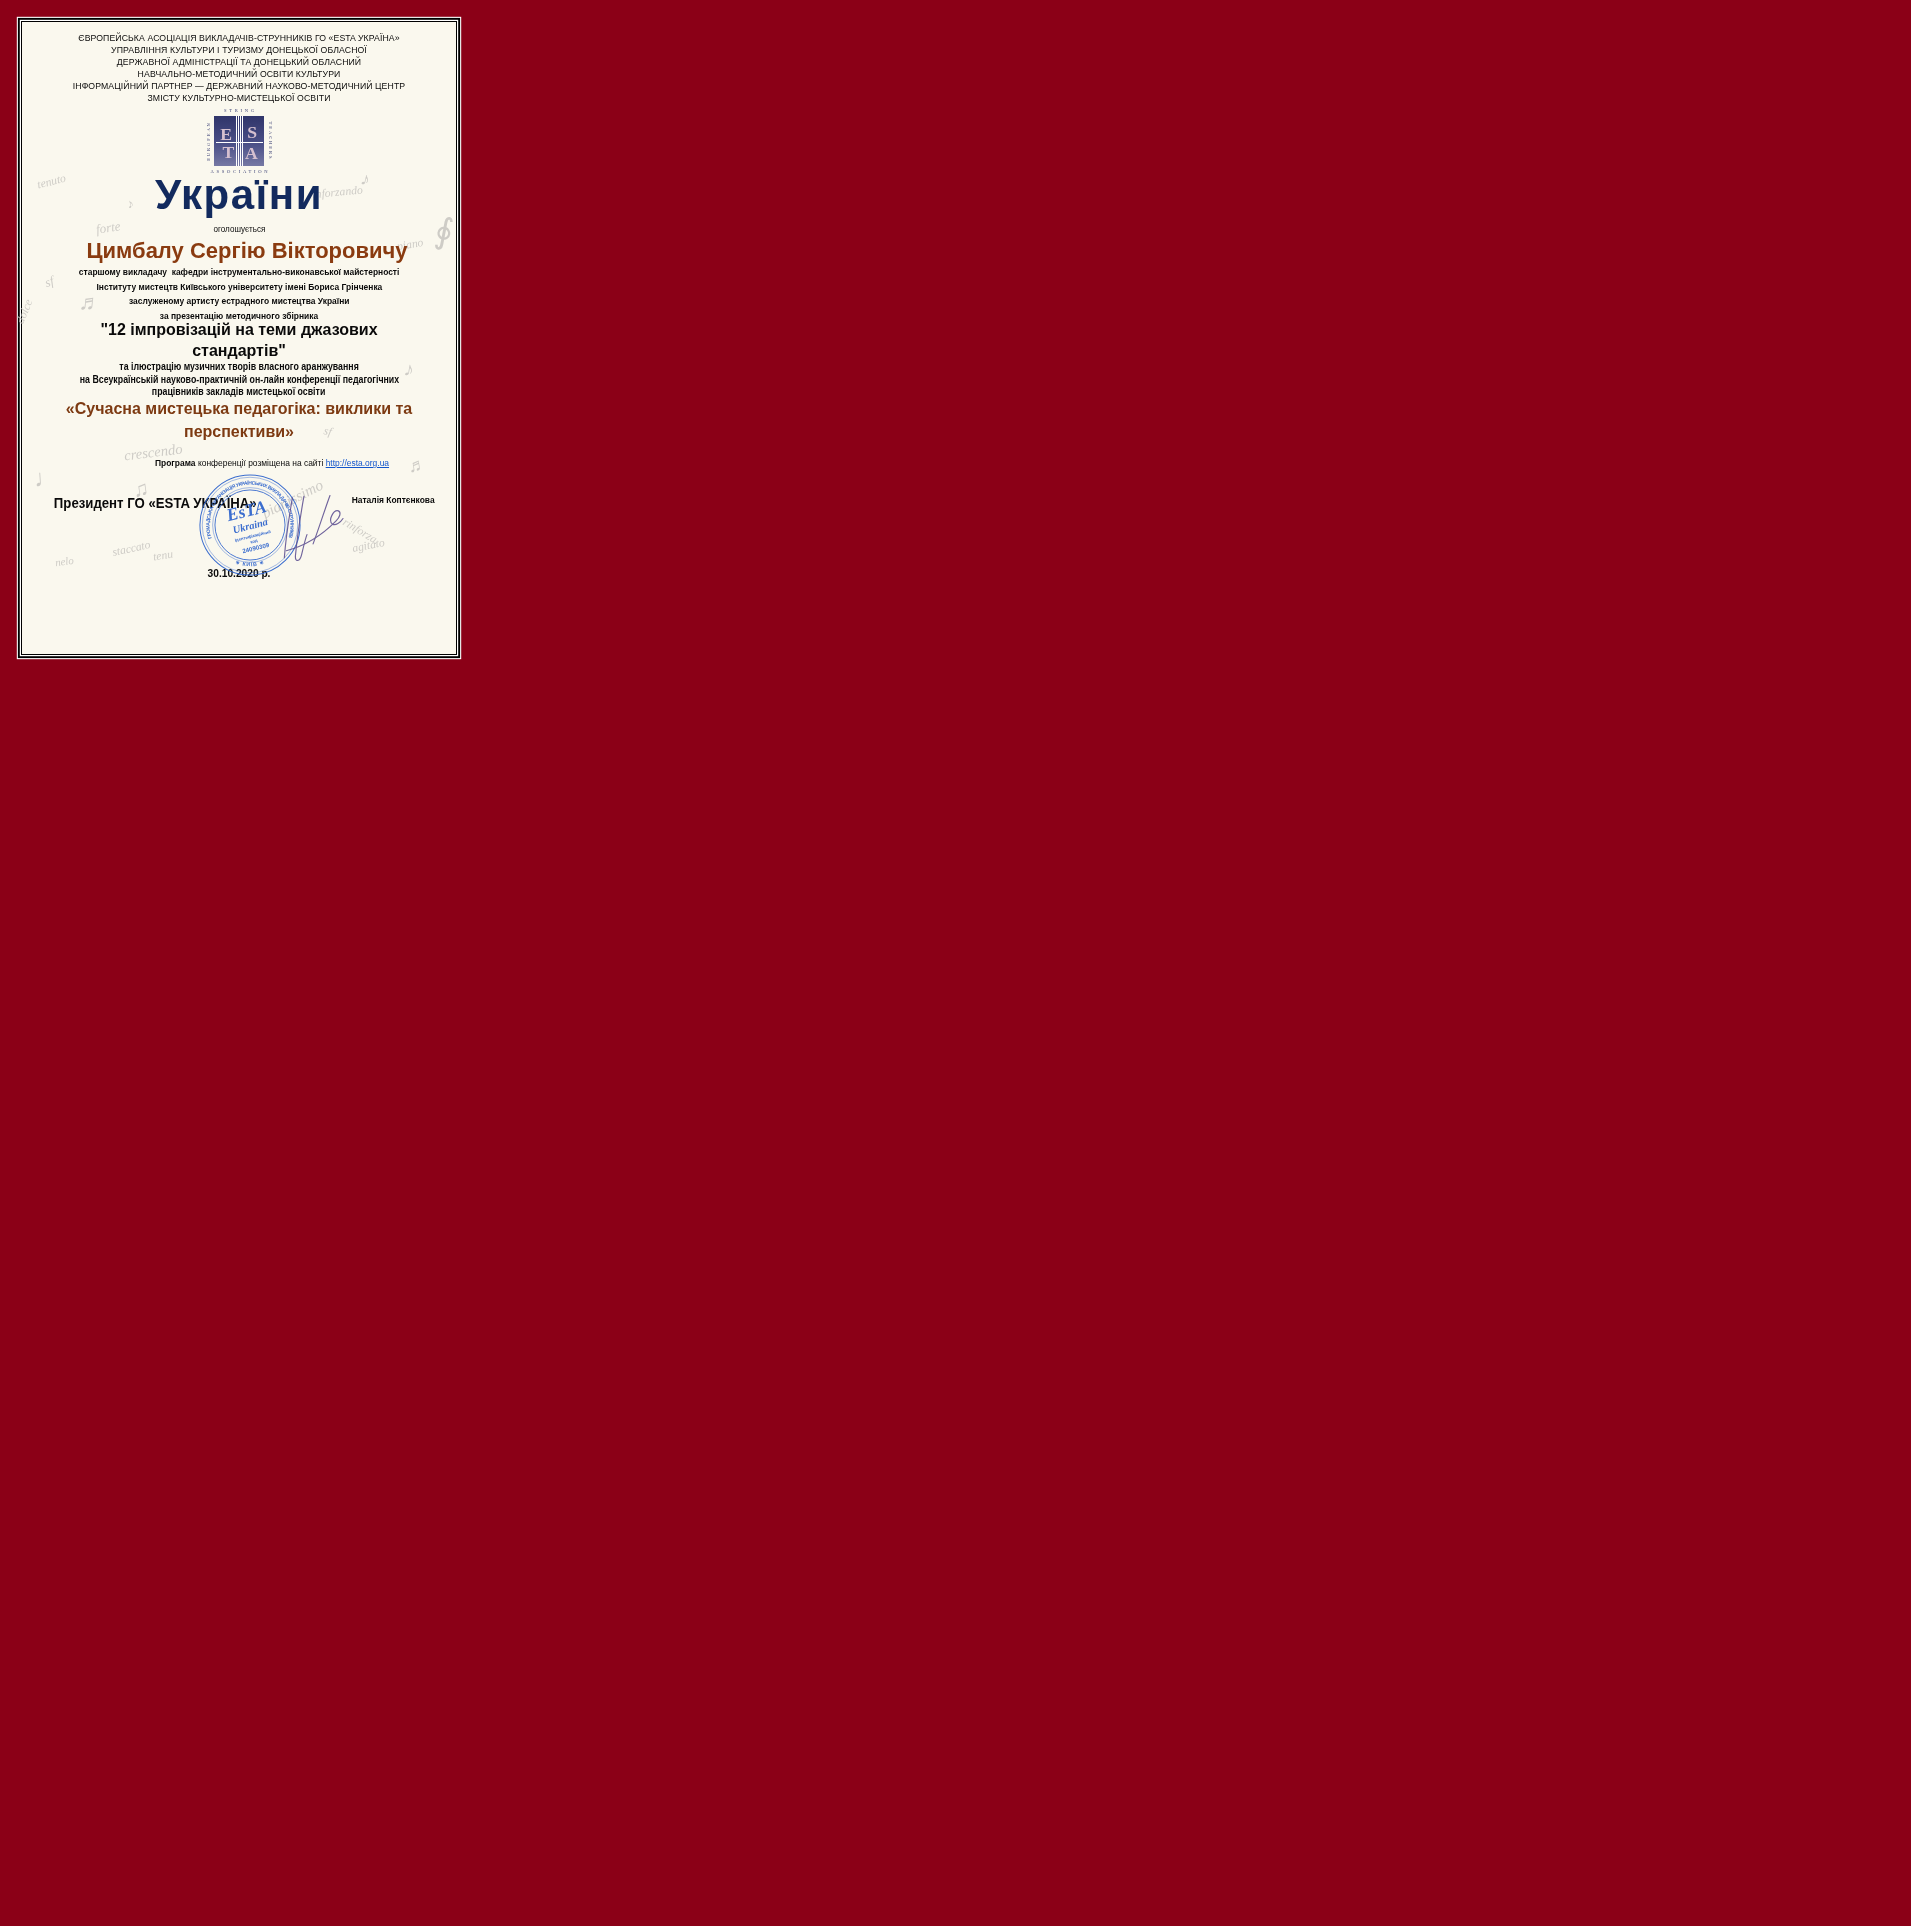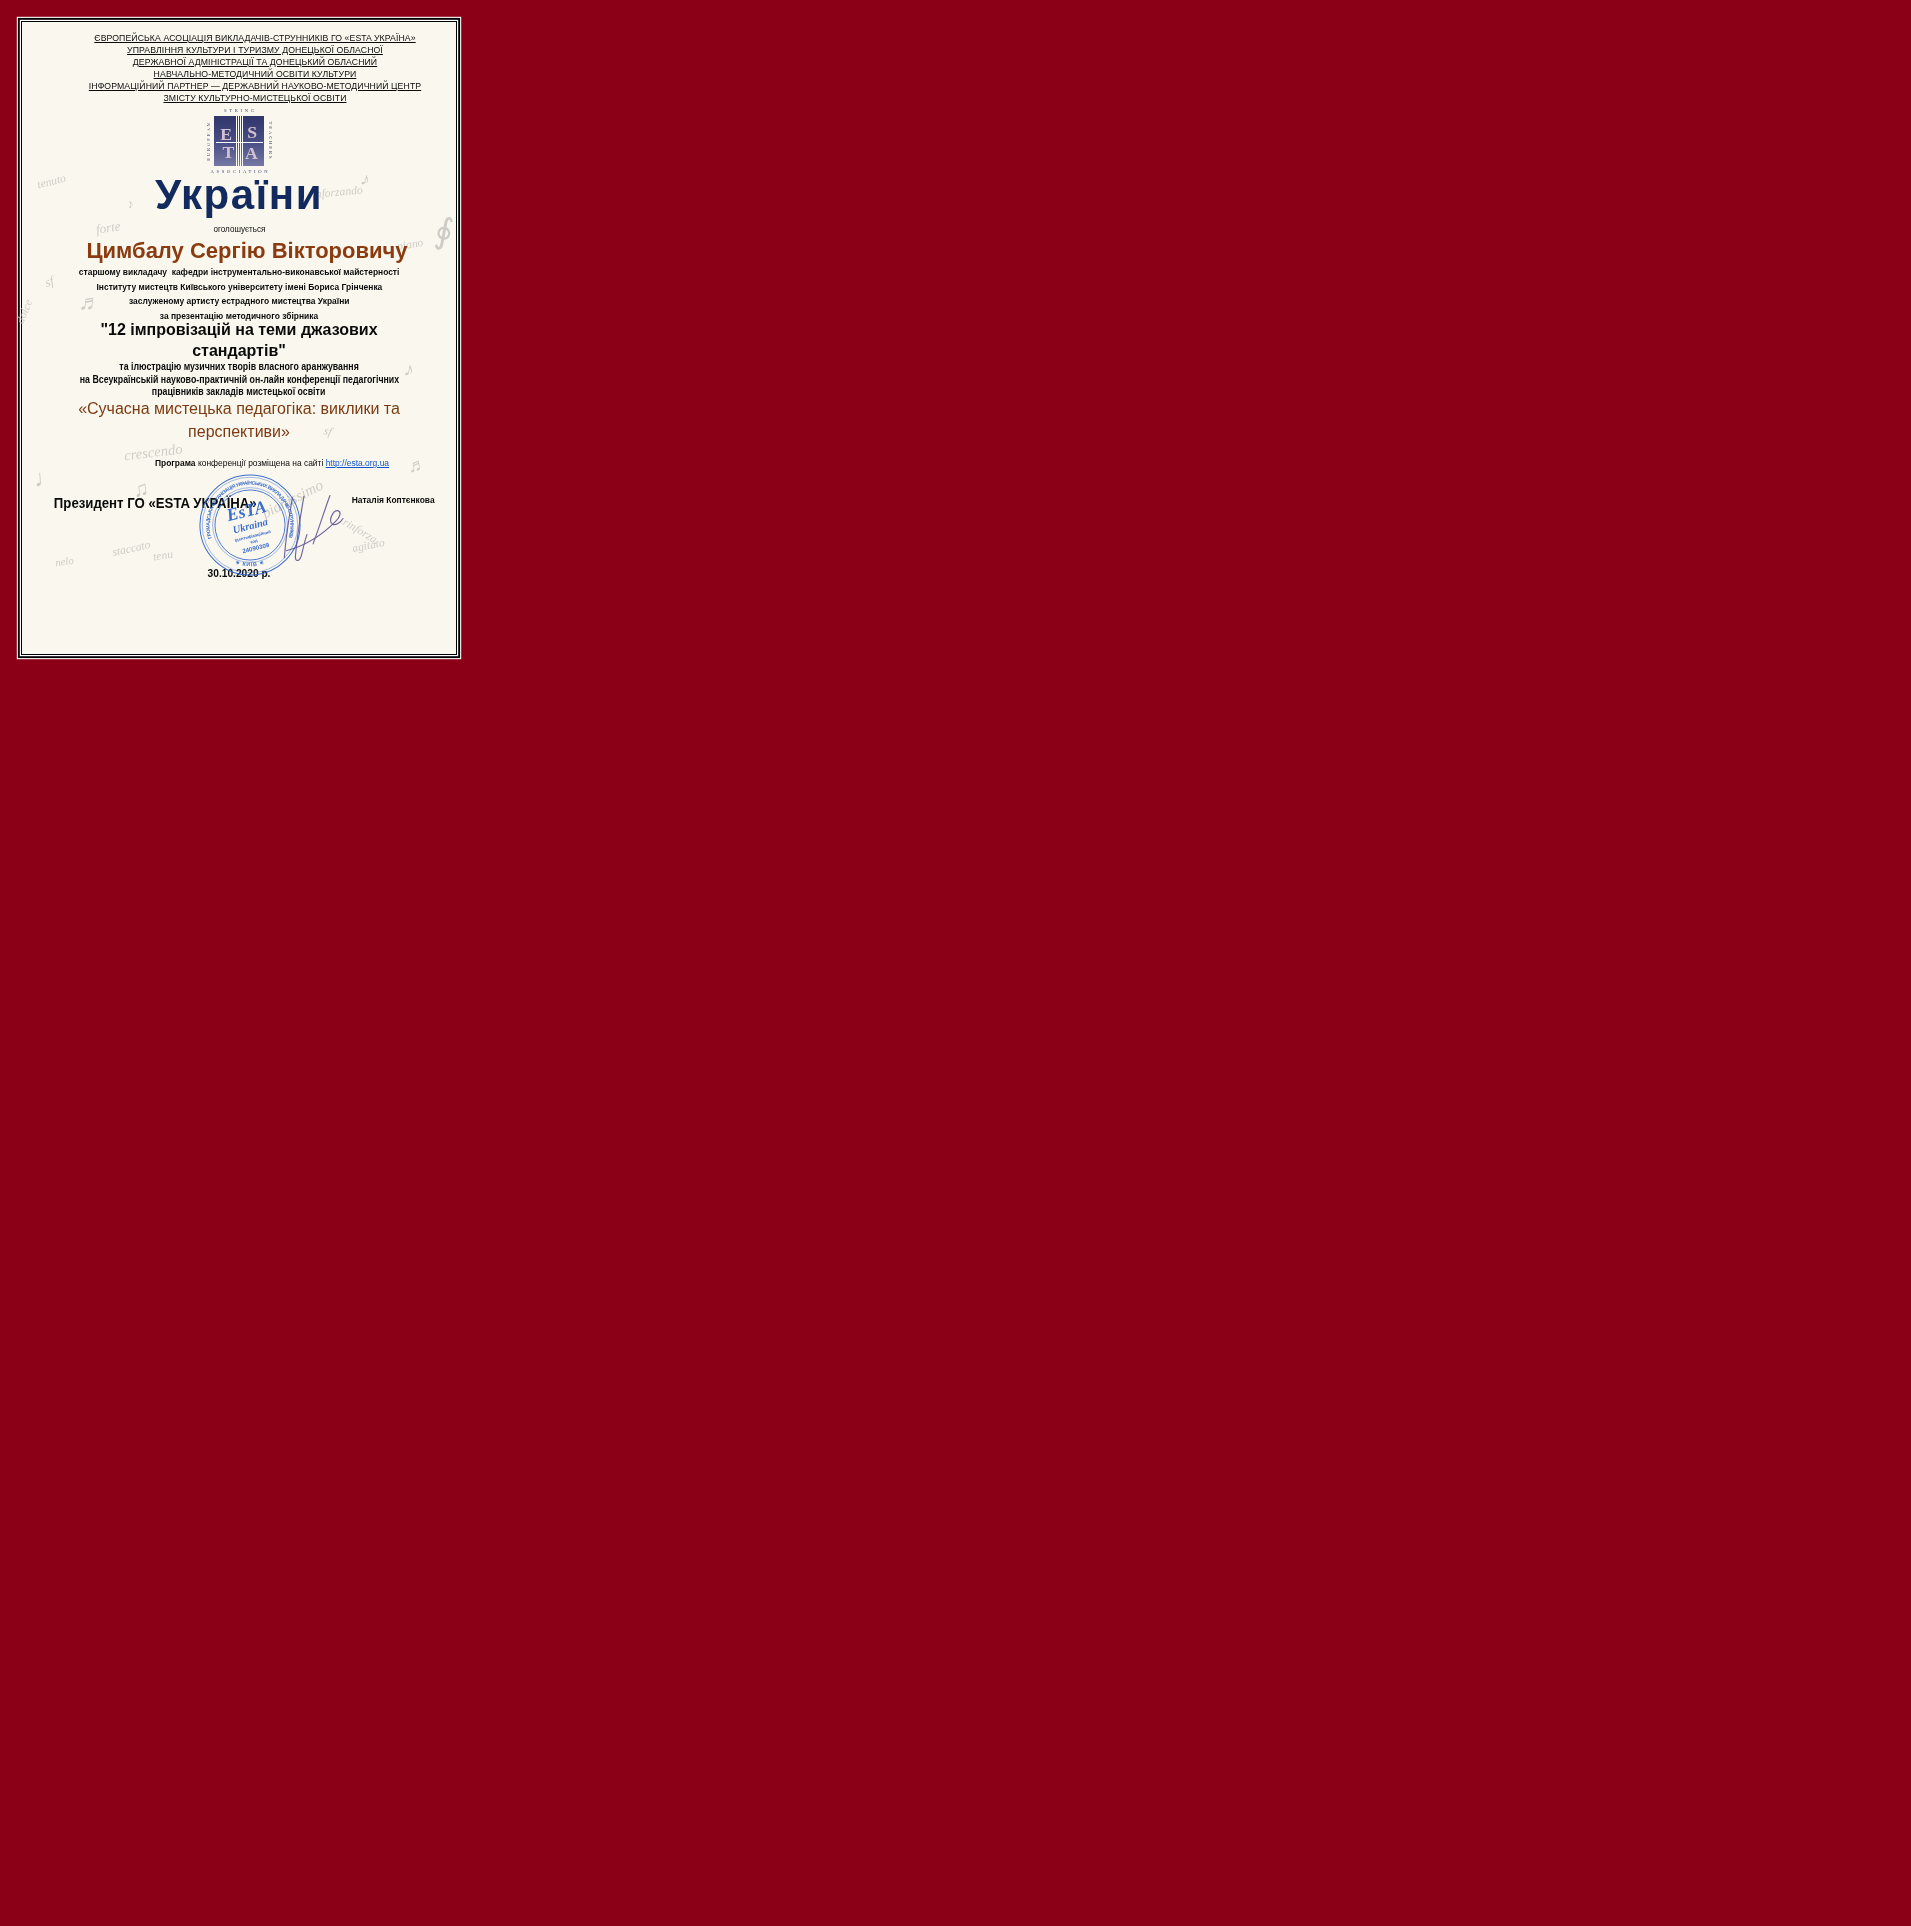--- a/index.html
+++ b/index.html
@@ -41,22 +41,22 @@
   .d13{left:112px;top:542px;font-size:11.6px;transform:rotate(-12deg);}
   .d14{left:153px;top:549px;font-size:11.6px;transform:rotate(-9deg);}
   .d15{left:55px;top:555px;font-size:10.8px;transform:rotate(-8deg);}
   .d16{left:352px;top:539px;font-size:11.6px;transform:rotate(-11deg);}
   .d17{left:404px;top:358px;font-size:20px;transform:rotate(10deg);font-style:normal;}
   .d18{left:435px;top:211px;font-size:35px;transform:rotate(8deg);font-style:normal;font-family:"DejaVu Sans",sans-serif;}
   .d19{left:408px;top:455px;font-size:18.5px;transform:rotate(-9deg);font-style:normal;}
   .d20{left:127px;top:196px;font-size:13px;transform:rotate(-15deg);font-style:normal;}
   .d21{left:324px;top:425px;font-size:11.6px;transform:rotate(12deg);}
   
-  .header{position:absolute;left:16px;top:32px;width:100%;text-align:center;
-    font-size:8.7px;line-height:12px;color:#0a0a0a;letter-spacing:0.1px;z-index:2;text-decoration:underline;}
+  .header{position:absolute;left:0;top:32px;width:100%;text-align:center;
+    font-size:8.7px;line-height:12px;color:#0a0a0a;letter-spacing:0.1px;z-index:2;}
   
   .logo{position:absolute;left:50%;top:107px;width:100px;height:69px;transform:translateX(-50%);z-index:2;}
   .logo .wtop,.logo .wbottom{
     position:absolute;left:0;width:100%;text-align:center;
     font-family:"Liberation Serif","DejaVu Serif",serif;font-size:4.6px;letter-spacing:2.7px;
     color:#3b4075;text-indent:2.7px;
   }
   .logo .wtop{top:0.8px;}
   .logo .wbottom{top:62px;}
   .logo .wside{
@@ -78,21 +78,21 @@
     font-weight:bold;font-size:17.7px;color:#d5c0cf;line-height:1;
   }
   .le{left:6.2px;top:10px;} .ls{right:7px;top:8.5px;} .lt{left:8.5px;bottom:4.6px;} .la{right:6.2px;bottom:3.1px;}
   
   .title{top:169px;font-size:42px;line-height:52px;font-weight:bold;color:#122a5e;letter-spacing:1.5px;z-index:2;}
   .subtitle{top:224px;font-size:9.2px;line-height:10.8px;z-index:2;}
   .recipient{top:238px;font-size:22px;line-height:25.4px;font-weight:bold;color:#8a3b10;z-index:2;padding-left:8px;}
   .bodyA{top:265px;font-size:9.6px;line-height:14.6px;font-weight:bold;z-index:2;}
   .quote1{top:319px;font-size:16px;line-height:21px;font-weight:bold;z-index:2;}
   .bodyB{top:361px;font-size:10px;line-height:12.7px;font-weight:bold;z-index:2;}
-  .quote2{top:397px;font-size:16px;line-height:23px;font-weight:normal;color:#7d3a12;z-index:2;}
+  .quote2{top:397px;font-size:16px;line-height:23px;font-weight:bold;color:#7d3a12;z-index:2;}
   .program{top:457px;font-size:9.6px;line-height:11.6px;z-index:2;padding-left:33px;}
   .program b{font-weight:bold;}
   .program a{color:#1155cc;text-decoration:underline;}
   .sig-left{position:absolute;left:40px;top:494px;font-size:15px;font-weight:bold;color:#0a0a0a;z-index:2;}
   .sig-right{position:absolute;right:38px;top:494px;font-size:9.6px;font-weight:bold;color:#0a0a0a;z-index:2;}
   .date{top:568px;font-size:10.2px;font-weight:bold;z-index:2;}
   
   .stamp{position:absolute;left:198px;top:473px;width:104px;height:104px;opacity:.92;z-index:3;}
   .stamp text{fill:#2c63cc;}
   .ringtxt{font-family:"Liberation Sans",sans-serif;font-size:13px;font-weight:bold;letter-spacing:.8px;}

